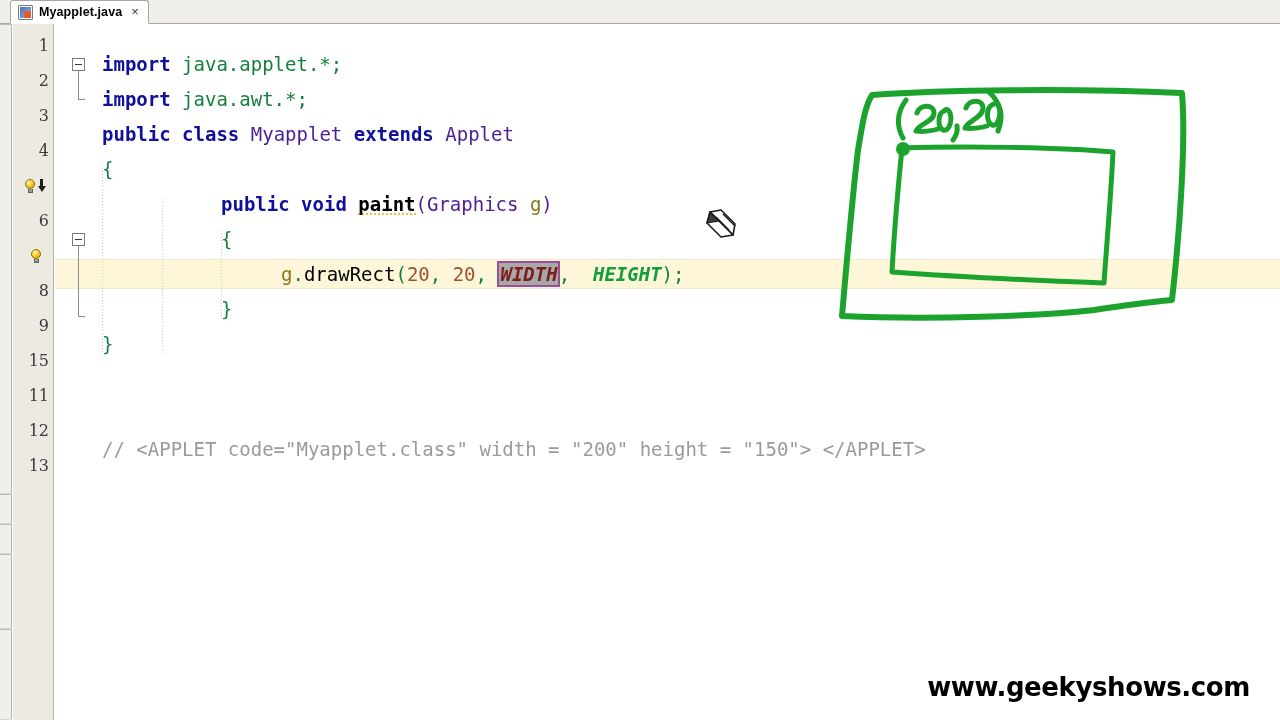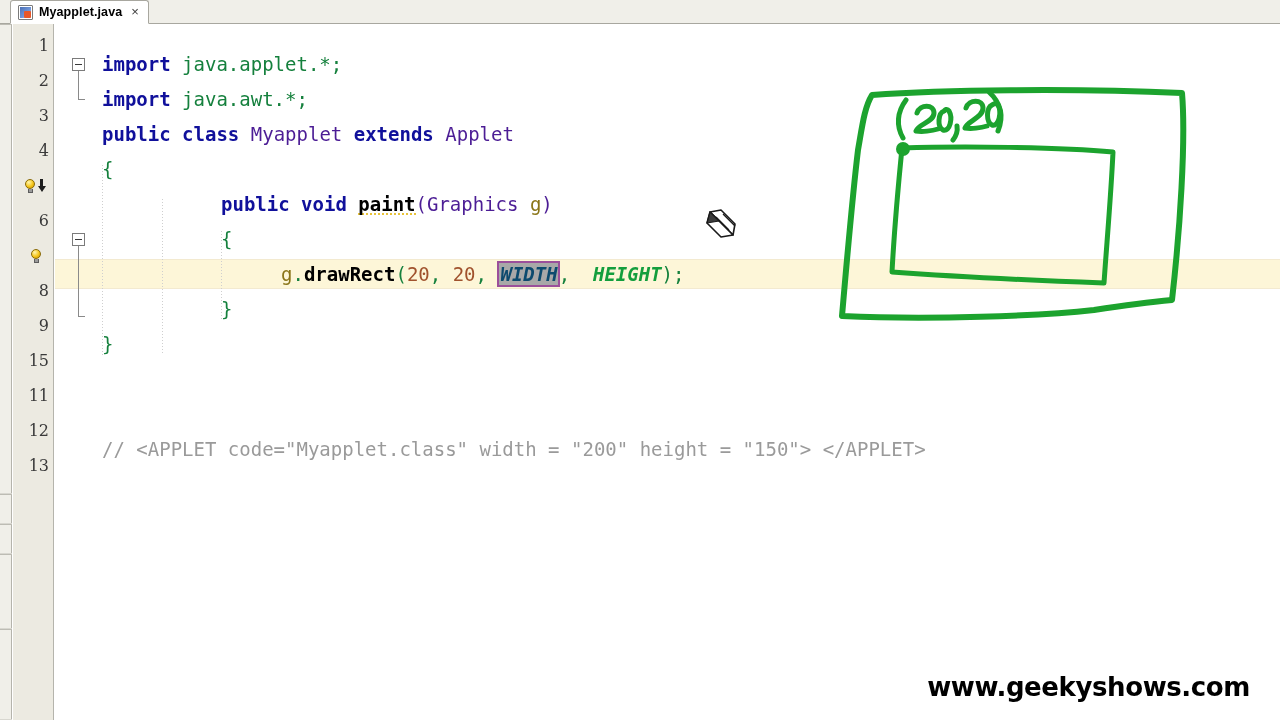--- a/index.html
+++ b/index.html
@@ -194,34 +194,34 @@
     height: 35px;
     display: flex; align-items: center;
     white-space: pre;
     font-family: "DejaVu Sans Mono", monospace;
     font-size: 19px;
     color: #000000;
   }
   .kw      { color: #10109b; font-weight: bold; }
   .plain   { color: #15803d; }
   .type    { color: #4c1d95; }
-  .mth     { color: #000000; font-weight: bold; }
+  .mth     { color: #000000; font-weight: normal; }
   .mth-warn{
     color: #000000; font-weight: bold;
     background-image: repeating-linear-gradient(to right,#e8c33a 0 2px,transparent 2px 4px);
     background-repeat: no-repeat;
     background-position: 0 100%;
     background-size: 100% 2px;
   }
   .param   { color: #8a7518; }
   .num     { color: #a0522d; }
   .cmt     { color: #9a9a9a; }
   .field   { color: #139e3d; font-weight: bold; font-style: italic; }
   .sel-field {
-    color: #0c4a6e; font-weight: bold; font-style: italic;
+    color: #7f1d1d; font-weight: bold; font-style: italic;
     background: #a8a8a8;
     border: 2px solid #9b4f9b;
     padding: 0 0 0 1px;
     margin: 0 -1px;
     line-height: 22px;
     display: inline-block;
   }
 
   
   .annot {

